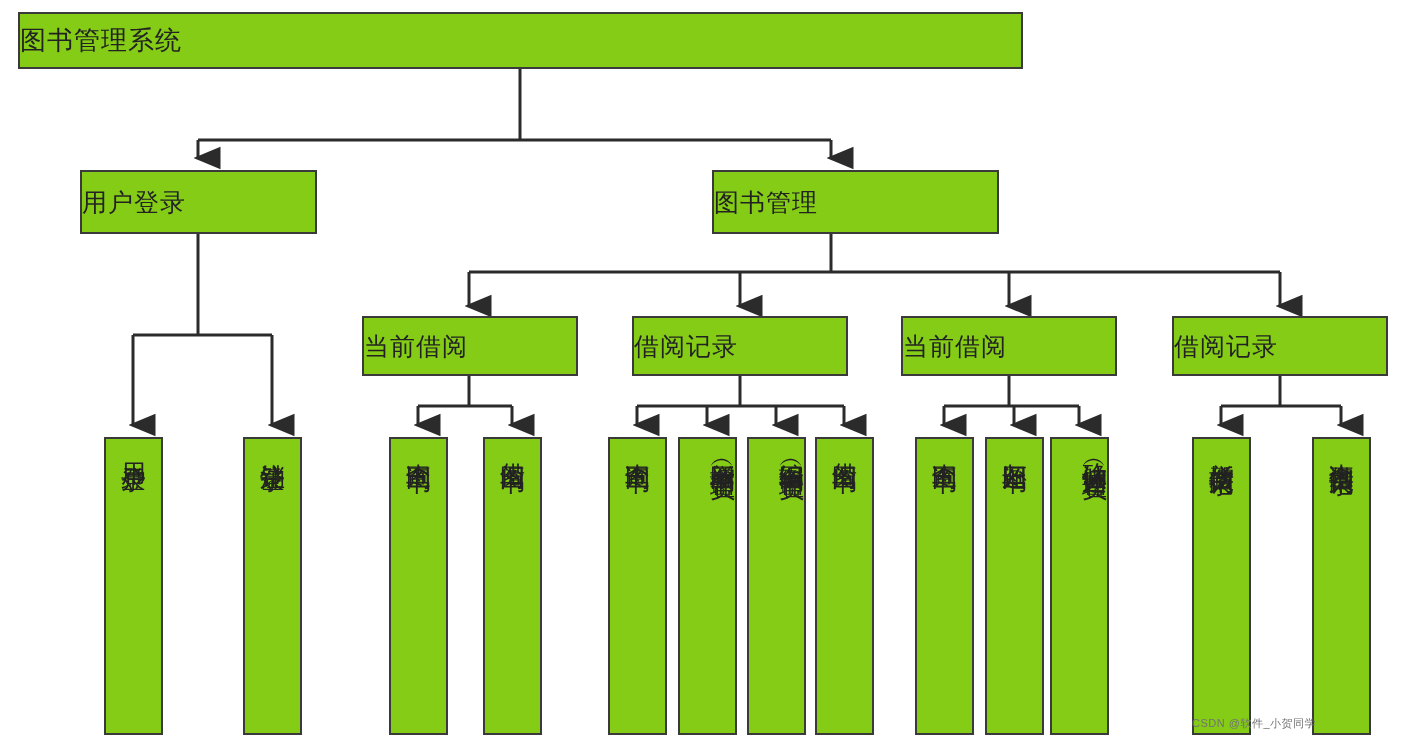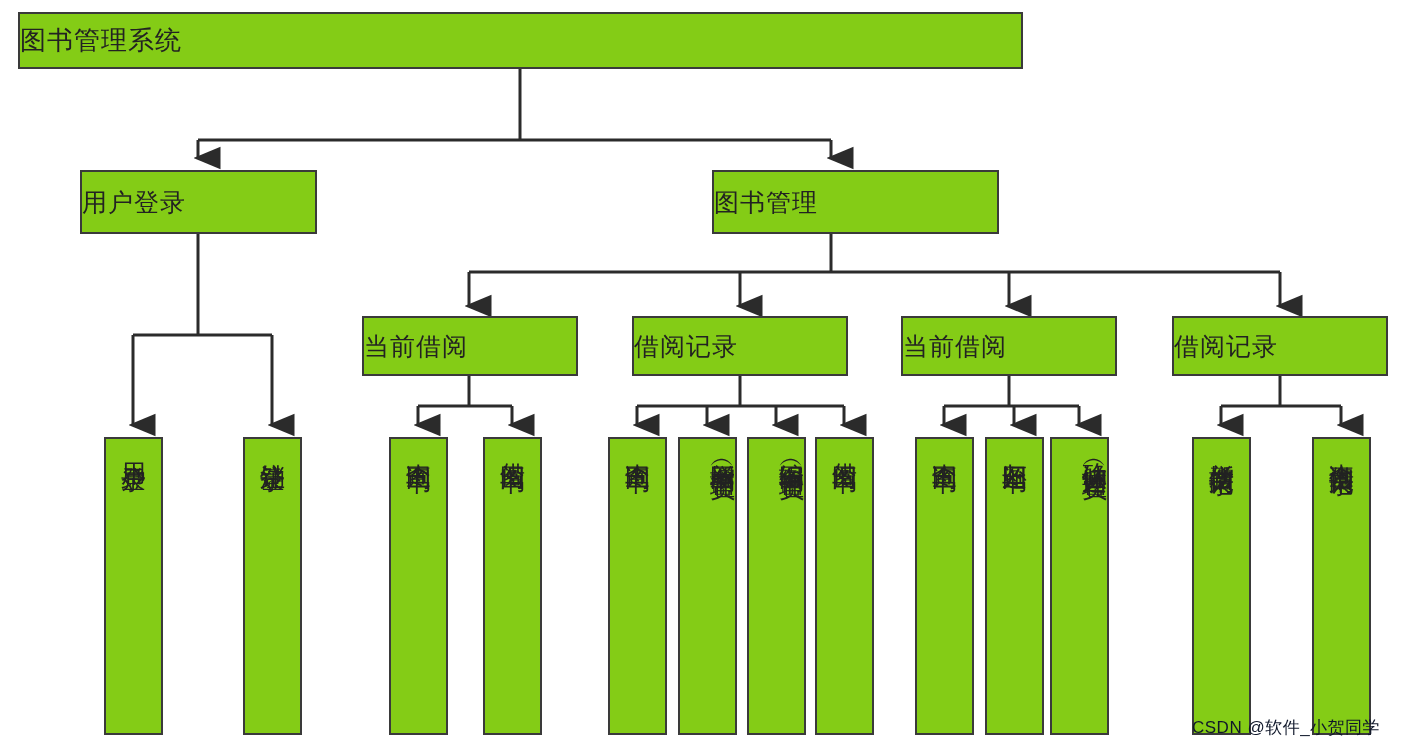--- a/index.html
+++ b/index.html
@@ -49,22 +49,22 @@
     padding-bottom: 4px;
   }
   .node.vert.topalign {
     align-items: flex-start;
   }
   .node.root {
     font-size: 26px;
   }
   .watermark {
     position: absolute;
-    font-size: 17px;
-    color: #0f172a;
+    font-size: 11px;
+    color: #737373;
     white-space: nowrap;
     letter-spacing: 0.5px;
   }
 </style>
 </head>
 <body>
 
 <div id="canvas">
 
   <svg id="wires" viewBox="0 0 1405 747">

